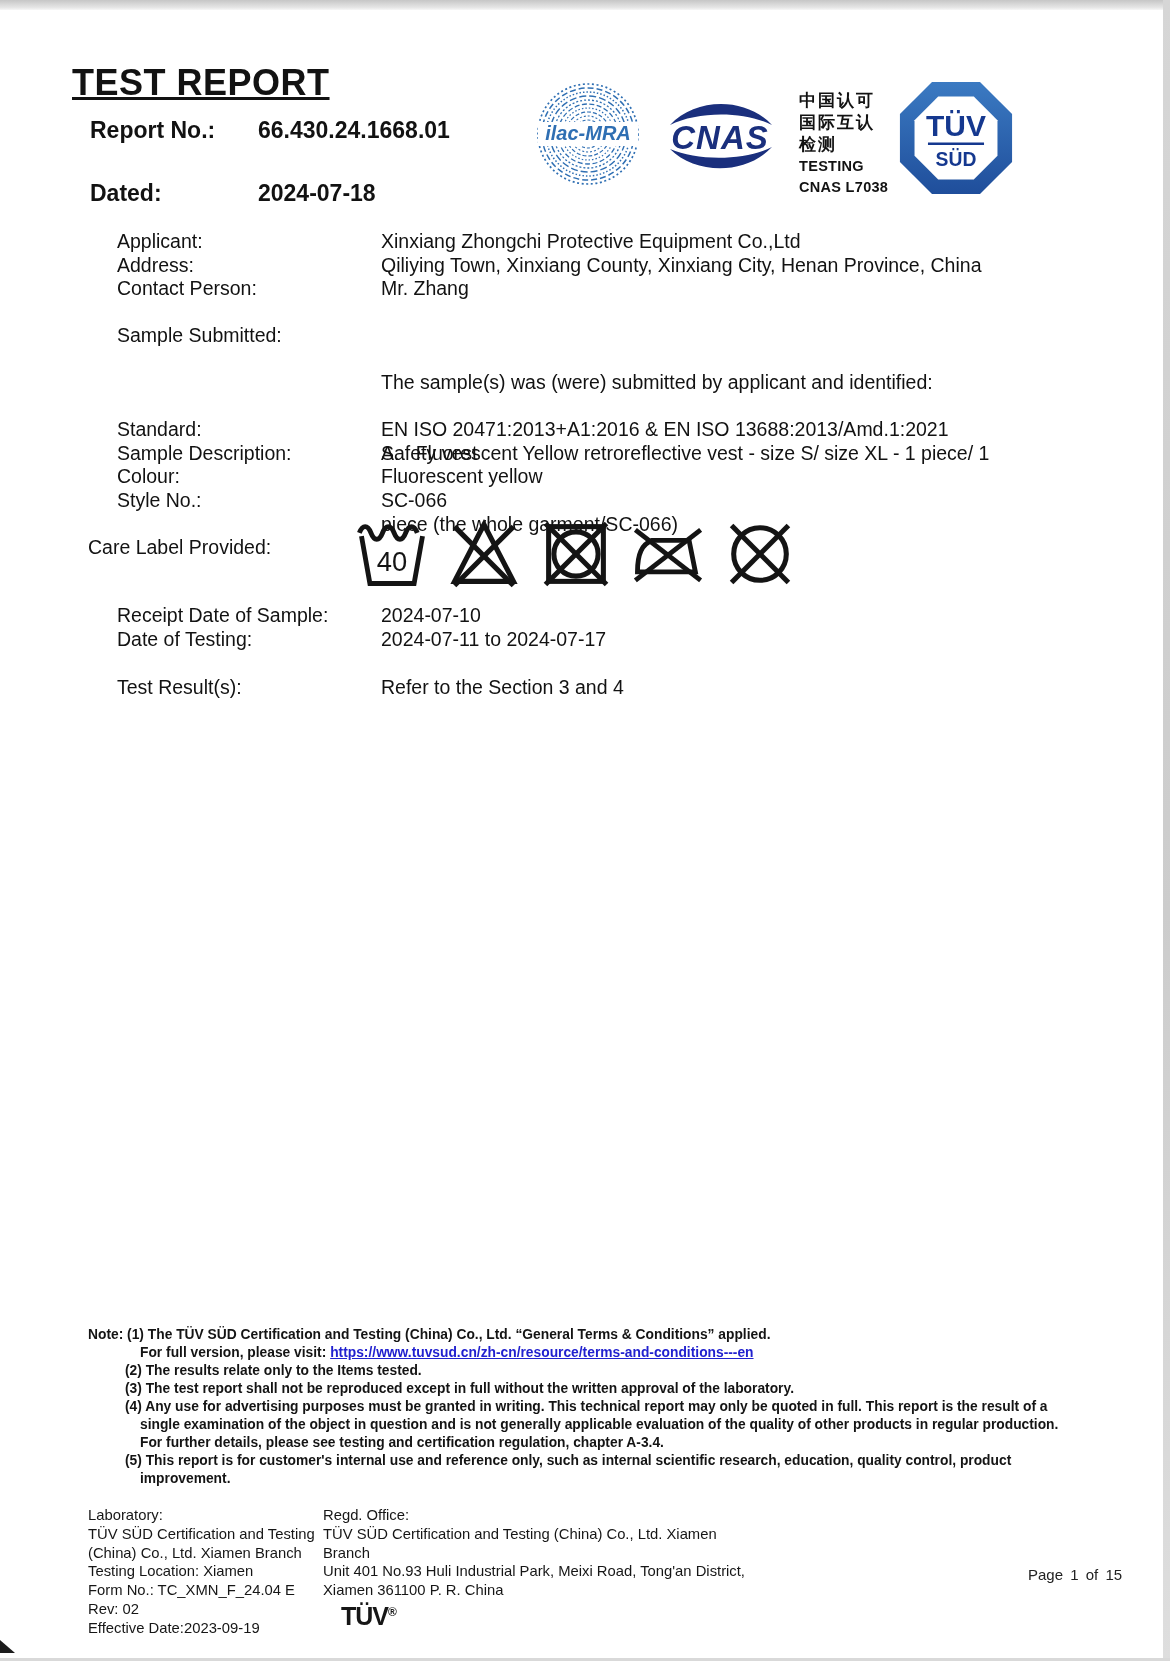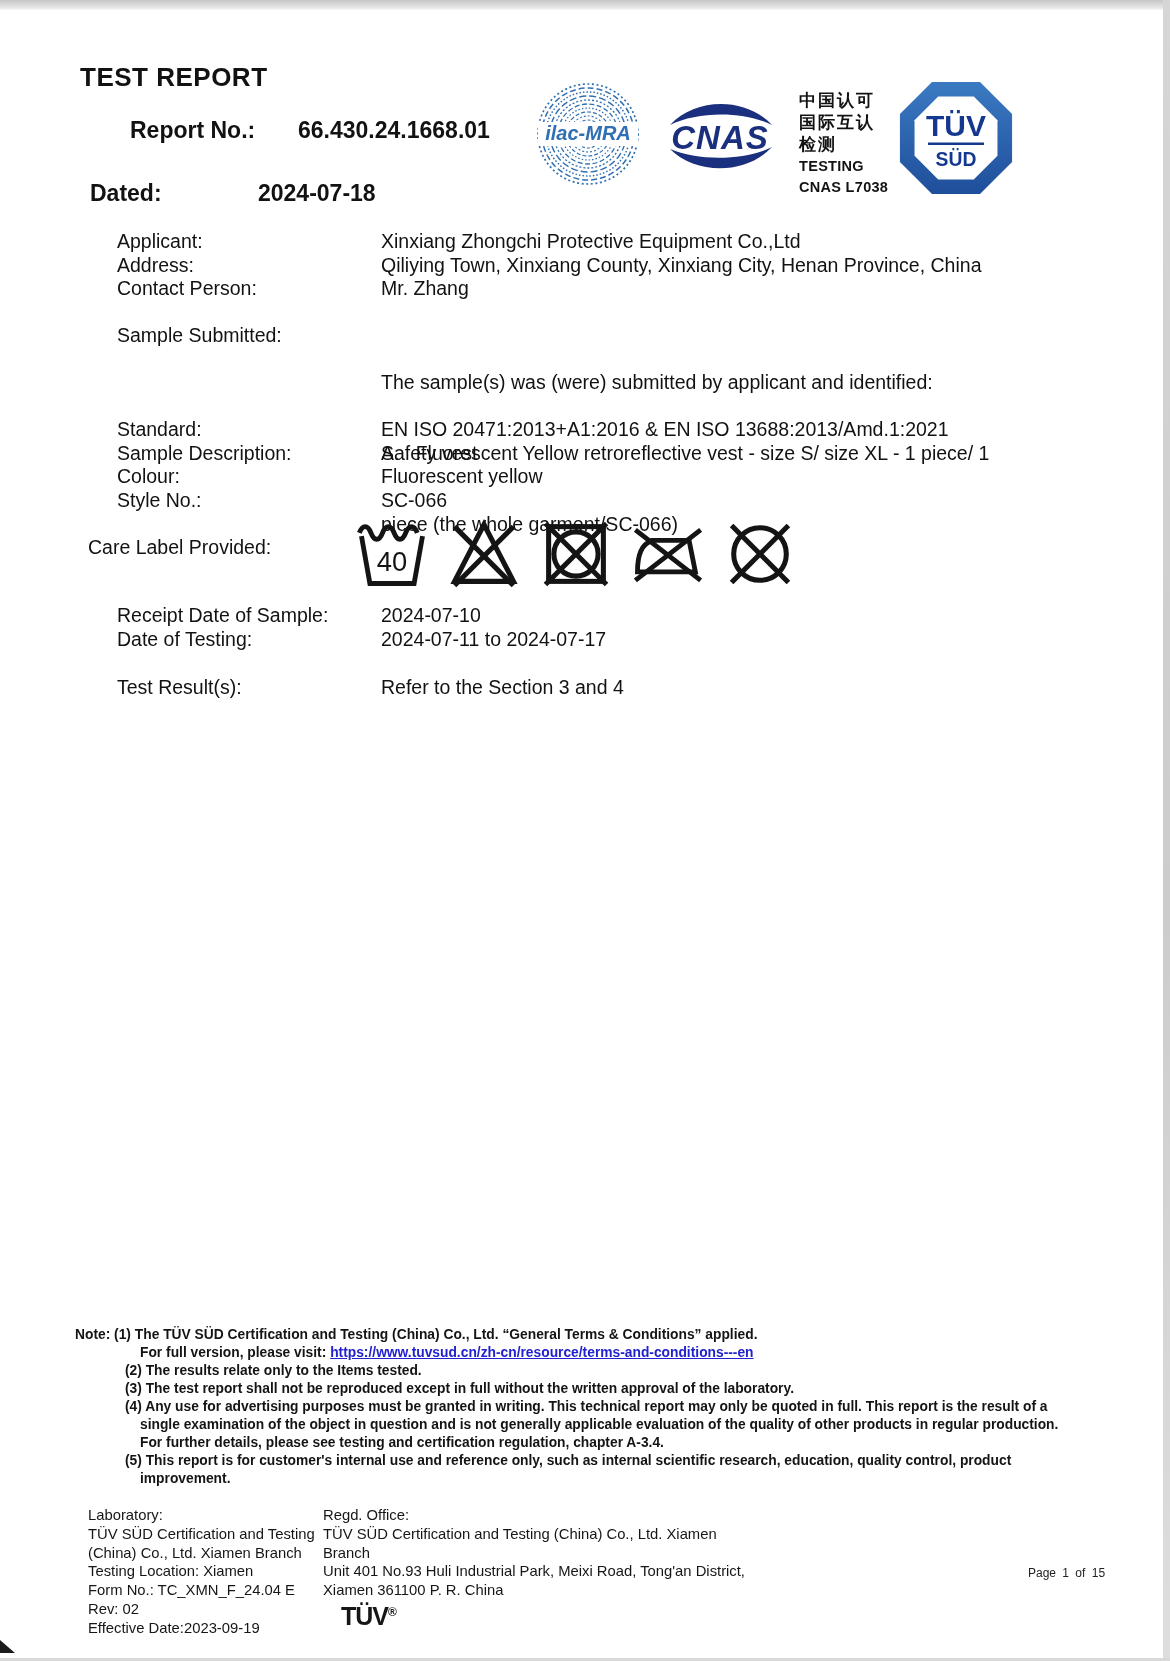--- a/index.html
+++ b/index.html
@@ -10,24 +10,24 @@
   
   .edge-top{position:absolute;top:0;left:0;width:100%;height:10px;
     background:linear-gradient(180deg,#c6c6c6,#e6e6e6 75%,#f7f7f7);}
   .edge-right{position:absolute;top:0;right:0;width:7px;height:100%;
     background:linear-gradient(180deg,#d6d6d6,#cccccc 55%,#dedede);}
   .edge-bottom{position:absolute;bottom:0;left:0;width:100%;height:3px;background:#d9d9d9;}
   .corner-bl{position:absolute;left:0;bottom:8px;width:15px;height:13px;background:#1c1c1c;
     clip-path:polygon(0 0,100% 100%,0 100%);}
 
   
-  .title{position:absolute;left:80px;top:62px;font-size:26px;font-weight:bold;letter-spacing:.5px;}
+  .title{position:absolute;left:72px;top:62px;font-size:36px;font-weight:bold;letter-spacing:.5px;text-decoration:underline;}
   .hrow{position:absolute;left:90px;display:flex;font-size:23px;font-weight:bold;}
   .hrow .hlbl{width:168px;flex:none;}
-  .hrow1{top:117px;margin-left:40px;}
+  .hrow1{top:117px;}
   .hrow2{top:180px;}
 
   .logo-ilac{position:absolute;left:536px;top:82px;}
   .logo-cnas{position:absolute;left:660px;top:94px;}
   .logo-cn{position:absolute;left:799px;top:90px;font-weight:bold;}
   .logo-cn .zh{font-size:17px;line-height:22px;letter-spacing:2px;}
   .logo-cn .en{font-size:14.5px;line-height:21px;letter-spacing:.3px;}
   .logo-tuv{position:absolute;left:898px;top:80px;}
 
   
@@ -38,35 +38,35 @@
   .row .val{width:660px;white-space:pre-wrap;}
 
   .care-row{display:flex;}
   .care-row .lbl{width:264px;flex:none;padding-top:24px;}
   .care-syms{display:flex;gap:12px;align-items:flex-start;margin-top:2px;}
   .care-syms svg{display:block;}
 
   
   .notes{position:absolute;left:88px;top:1326px;width:988px;
     font-size:13.8px;font-weight:bold;line-height:18px;color:#141414;}
-  .note-first{padding-left:39px;text-indent:-52px;}
+  .note-first{padding-left:39px;text-indent:-52px;margin-left:13px;}
   .note-sub{padding-left:52px;}
   .note-item{padding-left:52px;text-indent:-15px;}
   a.link{color:#2121cf;text-decoration:underline;cursor:pointer;font-weight:bold;}
 
   
   .footer{position:absolute;left:88px;top:1506px;display:flex;
     font-size:14.8px;line-height:18.8px;color:#161616;}
   .fcol1{width:235px;flex:none;}
   .fcol2{width:217px;flex:none;}
   .fcol3{flex:none;white-space:nowrap;}
   .footer a.link{font-weight:normal;}
   .tuv-mark{font-size:25px;font-weight:bold;letter-spacing:-1px;margin-top:3px;display:inline-block;margin-left:18px;}
   .tuv-mark sup{font-size:12px;font-weight:bold;letter-spacing:0;}
-  .page-indicator{position:absolute;left:1028px;top:1566px;font-size:12px;word-spacing:3px;color:#222;}
+  .page-indicator{position:absolute;left:1028px;top:1566px;font-size:15px;word-spacing:3px;color:#222;}
 </style>
 </head>
 <body>
 
 <div class="page">
 
   <div class="edge-top"></div>
   <div class="edge-right"></div>
   <div class="edge-bottom"></div>
   <div class="corner-bl"></div>

